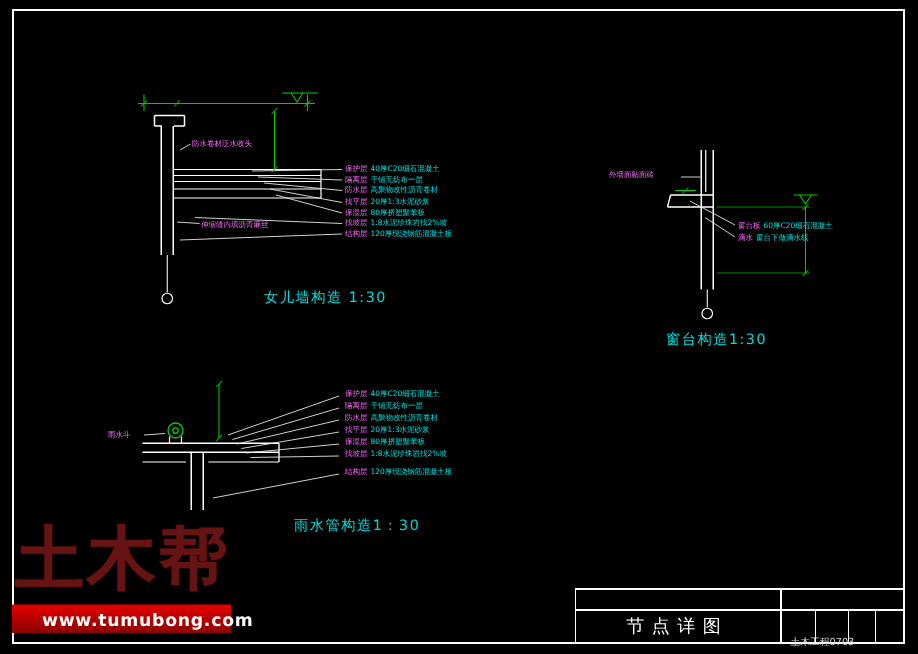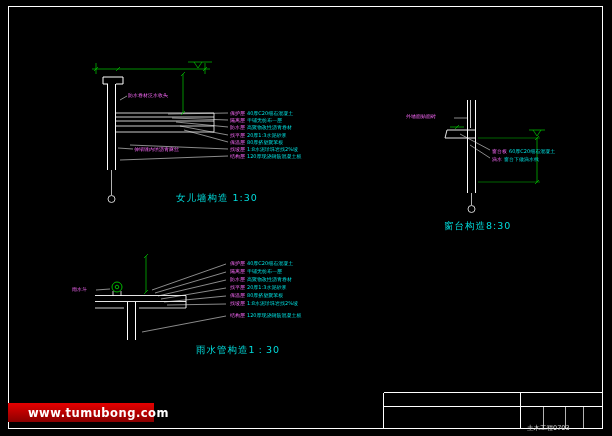--- a/index.html
+++ b/index.html
@@ -154,21 +154,21 @@
 
   <div class="detail-title" style="left:176px;top:192px;">女儿墙构造 1:30</div>
 
   <div class="callout" style="left:406px;top:113px;">外墙面贴面砖</div>
   <div class="note-row" style="left:492px;top:148px;">
     <span class="note-tag">窗台板</span><span class="note-desc">60厚C20细石混凝土</span>
   </div>
   <div class="note-row" style="left:492px;top:156px;">
     <span class="note-tag">滴水</span><span class="note-desc">窗台下做滴水线</span>
   </div>
-  <div class="detail-title" style="left:444px;top:220px;">窗台构造8:30</div>
+  <div class="detail-title" style="left:444px;top:220px;">窗台构造1:30</div>
 
   <div class="callout" style="left:72px;top:286px;">雨水斗</div>
 
   <div class="note-row" style="left:230px;top:260px;">
     <span class="note-tag">保护层</span><span class="note-desc">40厚C20细石混凝土</span>
   </div>
   <div class="note-row" style="left:230px;top:268px;">
     <span class="note-tag">隔离层</span><span class="note-desc">干铺无纺布一层</span>
   </div>
   <div class="note-row" style="left:230px;top:276px;">
@@ -183,18 +183,20 @@
   <div class="note-row" style="left:230px;top:300px;">
     <span class="note-tag">找坡层</span><span class="note-desc">1:8水泥珍珠岩找2%坡</span>
   </div>
   <div class="note-row" style="left:230px;top:312px;">
     <span class="note-tag">结构层</span><span class="note-desc">120厚现浇钢筋混凝土板</span>
   </div>
 
   <div class="detail-title" style="left:196px;top:344px;">雨水管构造1：30</div>
 
   <div class="tb-class">土木工程0703</div>
-
+  <div class="tb-title">节点详图</div>
+
+  <div class="wm-brand">土木帮</div>
   <div class="wm-bar">
     <span class="wm-url">www.tumubong.com</span>
   </div>
 
 </div>
 
 </body></html>

